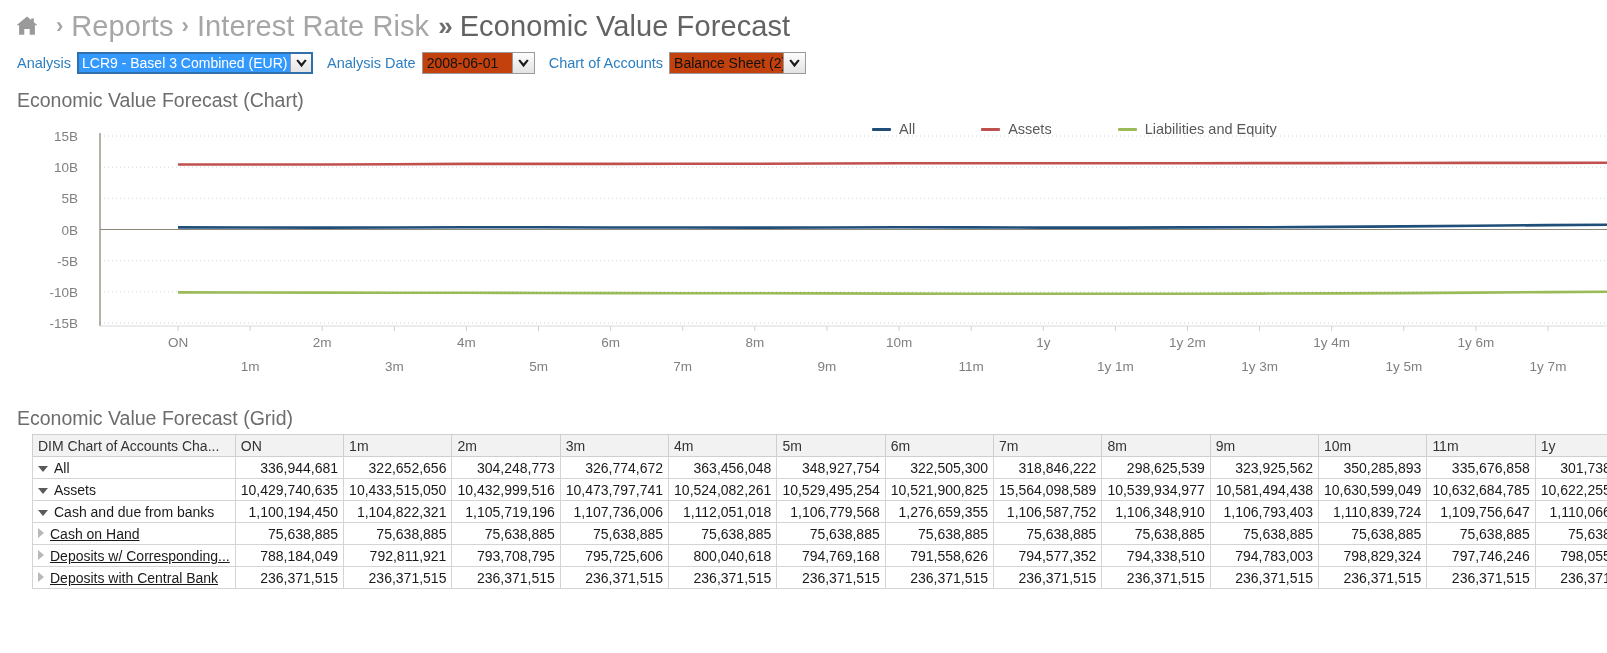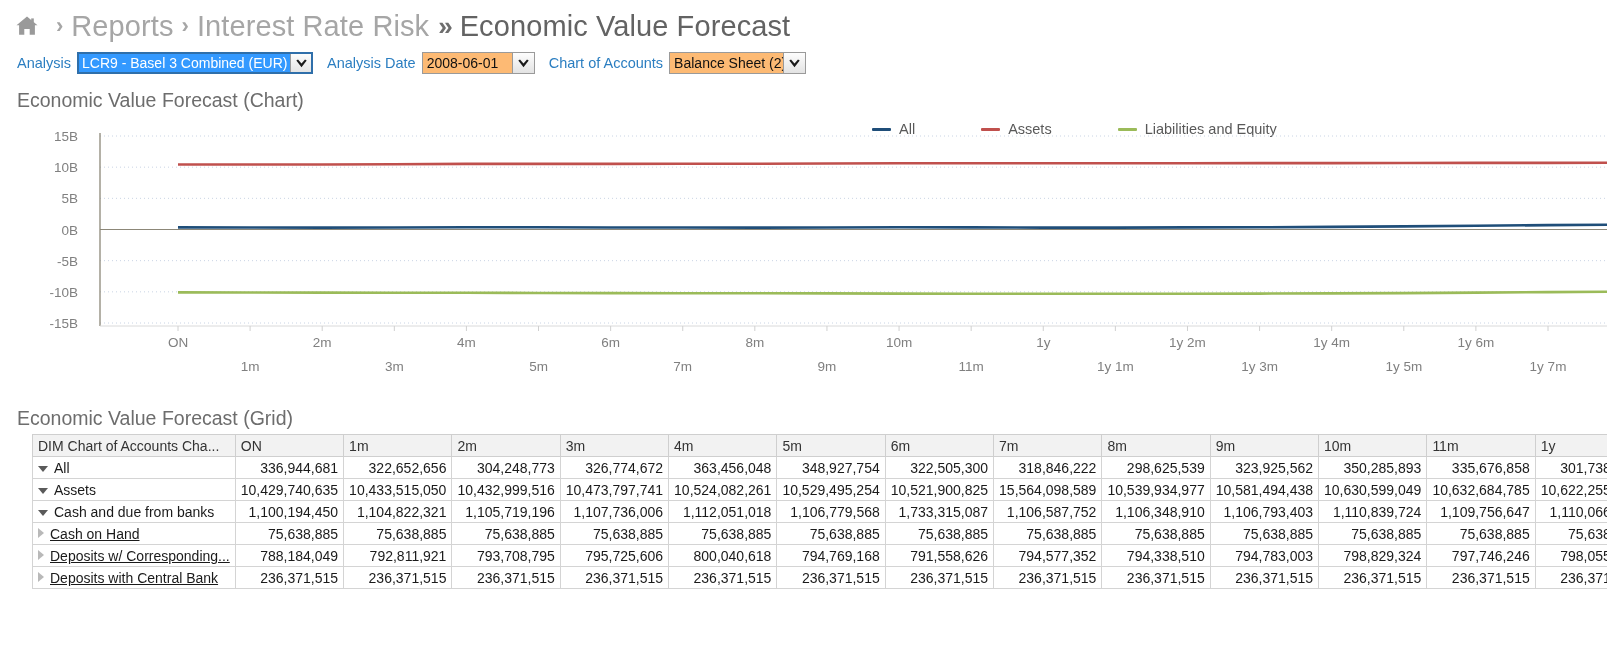--- a/index.html
+++ b/index.html
@@ -65,21 +65,21 @@
     color: #2b7ec1;
     margin-right: 6px;
     white-space: nowrap;
   }
   .filt-label.sp { margin-left: 14px; }
   .sel {
     position: relative;
     display: inline-flex;
     align-items: stretch;
     border: 1px solid #9a9a9a;
-    background: #fdba74;
+    background: #c2410c;
     height: 22px;
     box-sizing: border-box;
     font-size: 14px;
     color: #111;
   }
   .sel .selval {
     display: flex;
     align-items: center;
     padding: 0 5px 0 4px;
     white-space: nowrap;
@@ -417,21 +417,21 @@
           <td class="num">10,622,255,825</td>
         </tr>
         <tr>
           <td class="lbl ind2"><span class="tri open"></span><span>Cash and due from banks</span></td>
           <td class="num">1,100,194,450</td>
           <td class="num">1,104,822,321</td>
           <td class="num">1,105,719,196</td>
           <td class="num">1,107,736,006</td>
           <td class="num">1,112,051,018</td>
           <td class="num">1,106,779,568</td>
-          <td class="num">1,733,315,087</td>
+          <td class="num">1,276,659,355</td>
           <td class="num">1,106,587,752</td>
           <td class="num">1,106,348,910</td>
           <td class="num">1,106,793,403</td>
           <td class="num">1,110,839,724</td>
           <td class="num">1,109,756,647</td>
           <td class="num">1,110,066,148</td>
         </tr>
         <tr>
           <td class="lbl ind3"><span class="tri closed"></span><span>Cash on Hand</span></td>
           <td class="num">75,638,885</td>

